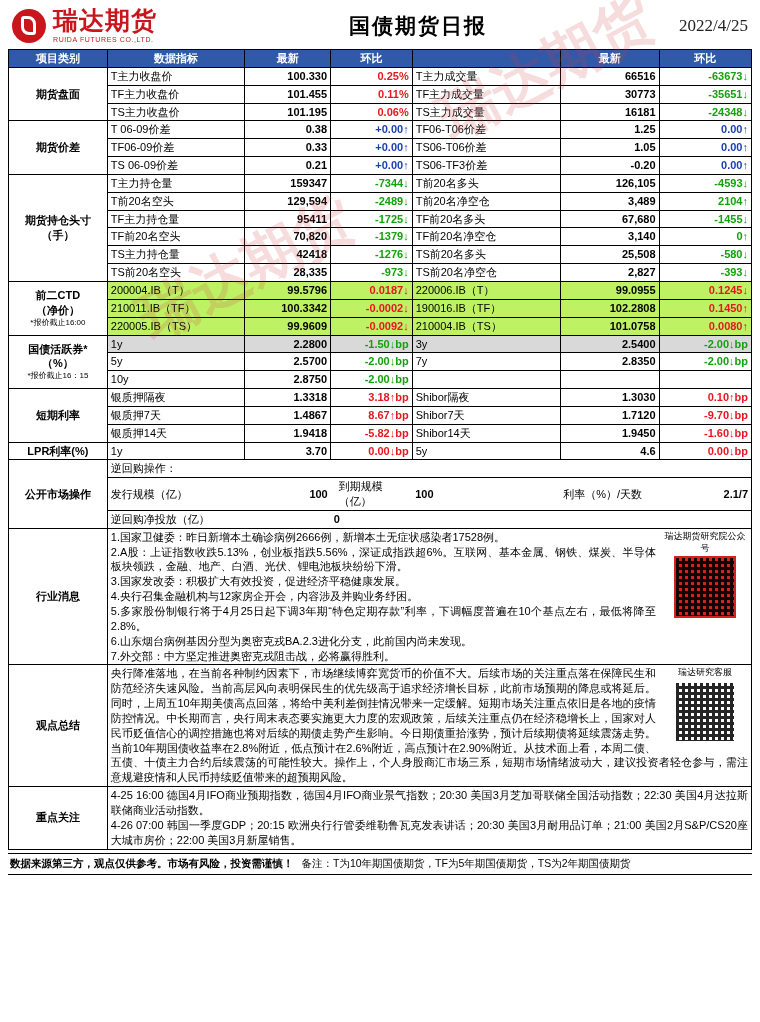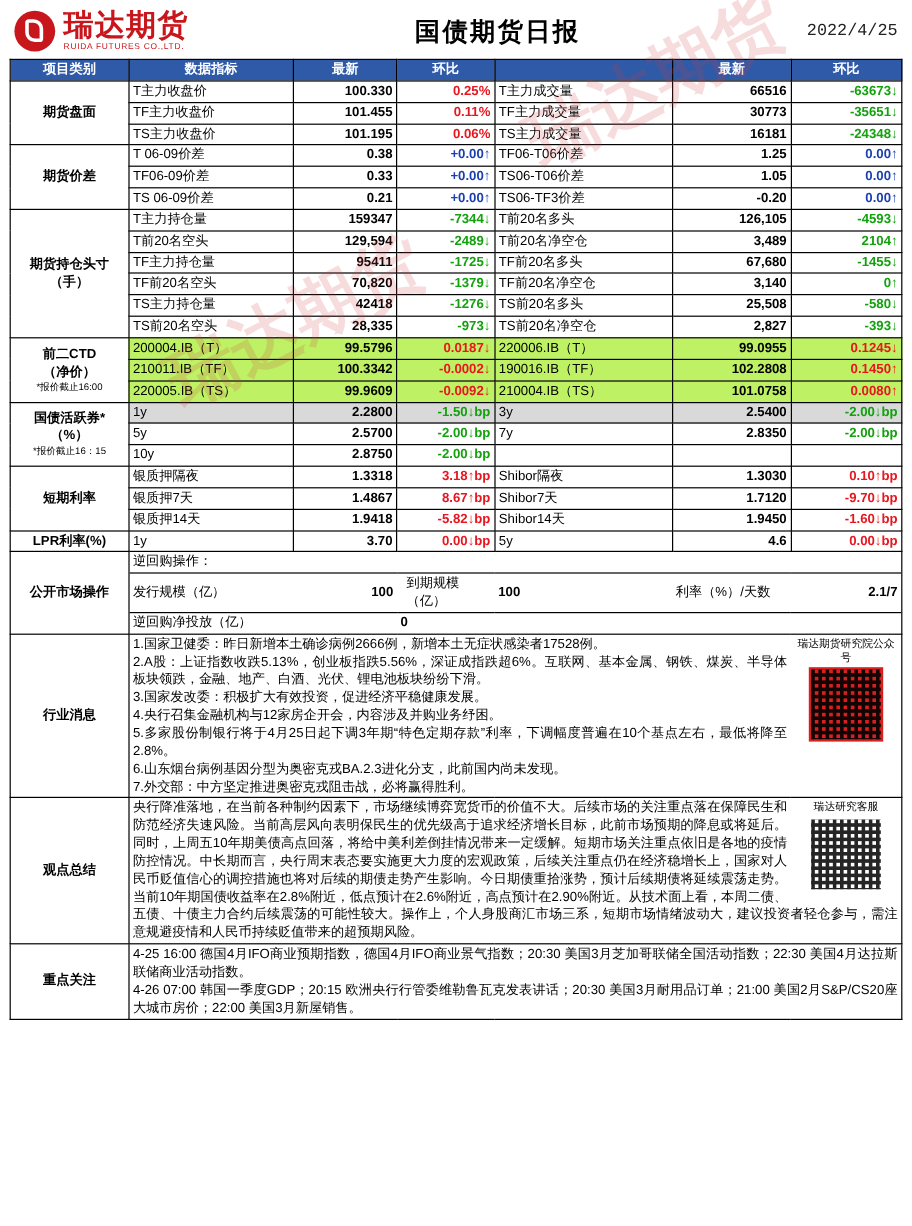--- a/index.html
+++ b/index.html
@@ -18,21 +18,21 @@
   .brand{display:flex;align-items:center;gap:7px;}
   .logo{width:34px;height:34px;border-radius:50%;background:#c8161d;position:relative;flex:none;}
   .logo:before{
     content:"";position:absolute;left:9px;top:7px;width:15px;height:19px;
     border:3px solid #fff;border-radius:3px 8px 3px 8px;box-sizing:border-box;
   }
   .brand-text{line-height:1;}
   .brand-cn{font-size:25px;font-weight:bold;color:#c8161d;letter-spacing:1px;font-family:"DejaVu Sans",sans-serif;}
   .brand-en{font-size:7px;color:#c8161d;letter-spacing:.6px;margin-top:3px;}
   .doc-title{font-size:21px;font-weight:bold;letter-spacing:2px;font-family:"DejaVu Sans",sans-serif;}
-  .doc-date{font-size:14px;color:#222;font-family:Liberation Mono, monospace;}
+  .doc-date{font-size:17px;color:#222;font-family:Liberation Serif, serif;}
 
   .byline{font-size:12px;font-weight:bold;padding:1px 4px 4px 4px;letter-spacing:.5px;}
   .byline span{margin-right:16px;}
 
   
   table.main{width:100%;border-collapse:collapse;table-layout:fixed;}
   table.main td,table.main th{
     border:1px solid #000;
     padding:1px 3px;
     font-size:11px;
@@ -399,14 +399,18 @@
         <td class="cat">重点关注</td>
         <td colspan="6" class="txt">
           <p>4-25 16:00 德国4月IFO商业预期指数，德国4月IFO商业景气指数；20:30 美国3月芝加哥联储全国活动指数；22:30 美国4月达拉斯联储商业活动指数。</p>
           <p>4-26 07:00 韩国一季度GDP；20:15 欧洲央行行管委维勒鲁瓦克发表讲话；20:30 美国3月耐用品订单；21:00 美国2月S&amp;P/CS20座大城市房价；22:00 美国3月新屋销售。</p>
         </td>
       </tr>
 
     </tbody>
   </table>
 
+  <div class="footer">
+    <span class="ftr-note">数据来源第三方，观点仅供参考。市场有风险，投资需谨慎！</span>
+    <span class="ftr-tail">备注：T为10年期国债期货，TF为5年期国债期货，TS为2年期国债期货</span>
+  </div>
 
 </div>
 
 </body></html>

